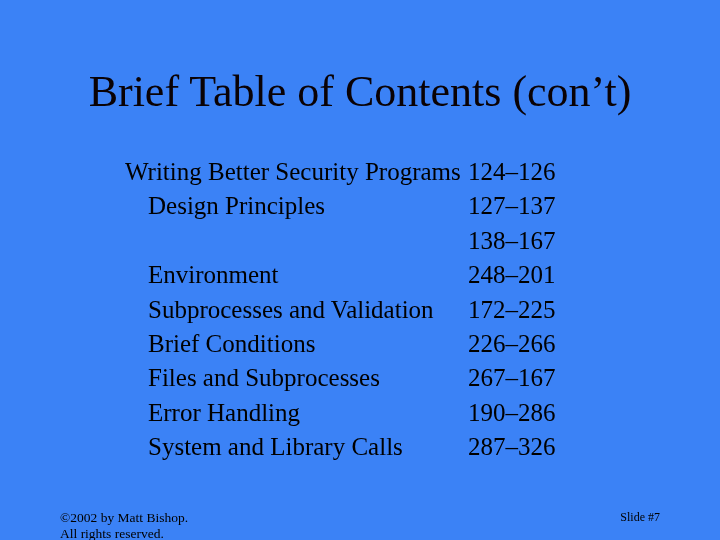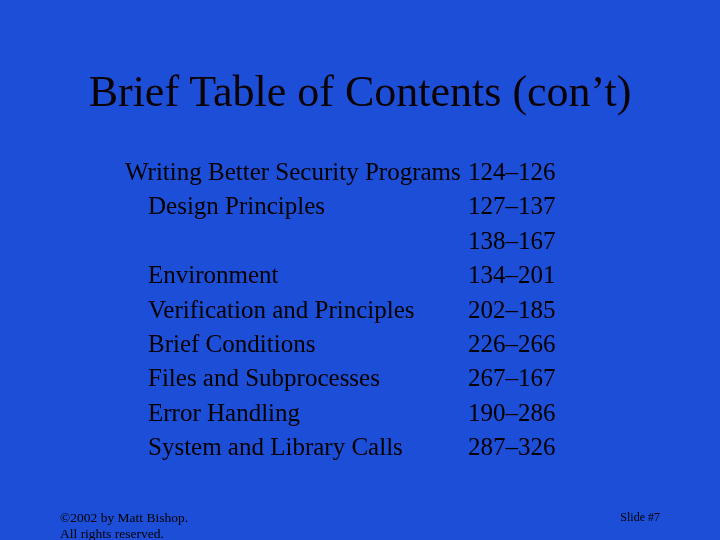--- a/index.html
+++ b/index.html
@@ -8,21 +8,21 @@
     background: #ffffff;
   }
   body {
     font-family: "Liberation Serif", "DejaVu Serif", serif;
     color: #000000;
   }
   .slide {
     position: relative;
     width: 720px;
     height: 540px;
-    background: #1d4ed8;
+    background: #3b82f6;
     overflow: hidden;
     box-sizing: border-box;
   }
   .slide-title {
     position: absolute;
     top: 66px;
     left: 0;
     width: 720px;
     text-align: center;
     font-size: 44px;
@@ -104,26 +104,26 @@
       <span class="toc-label">Design Principles</span>
       <span class="toc-pages">127–137</span>
     </div>
 
     <div class="toc-row level-1">
       <span class="toc-pages">138–167</span>
     </div>
 
     <div class="toc-row level-1">
       <span class="toc-label">Environment</span>
-      <span class="toc-pages">134–201</span>
+      <span class="toc-pages">248–201</span>
     </div>
 
     <div class="toc-row level-1">
-      <span class="toc-label">Verification and Principles</span>
-      <span class="toc-pages">202–185</span>
+      <span class="toc-label">Subprocesses and Validation</span>
+      <span class="toc-pages">172–225</span>
     </div>
 
     <div class="toc-row level-1">
       <span class="toc-label">Brief Conditions</span>
       <span class="toc-pages">226–266</span>
     </div>
 
     <div class="toc-row level-1">
       <span class="toc-label">Files and Subprocesses</span>
       <span class="toc-pages">267–167</span>

